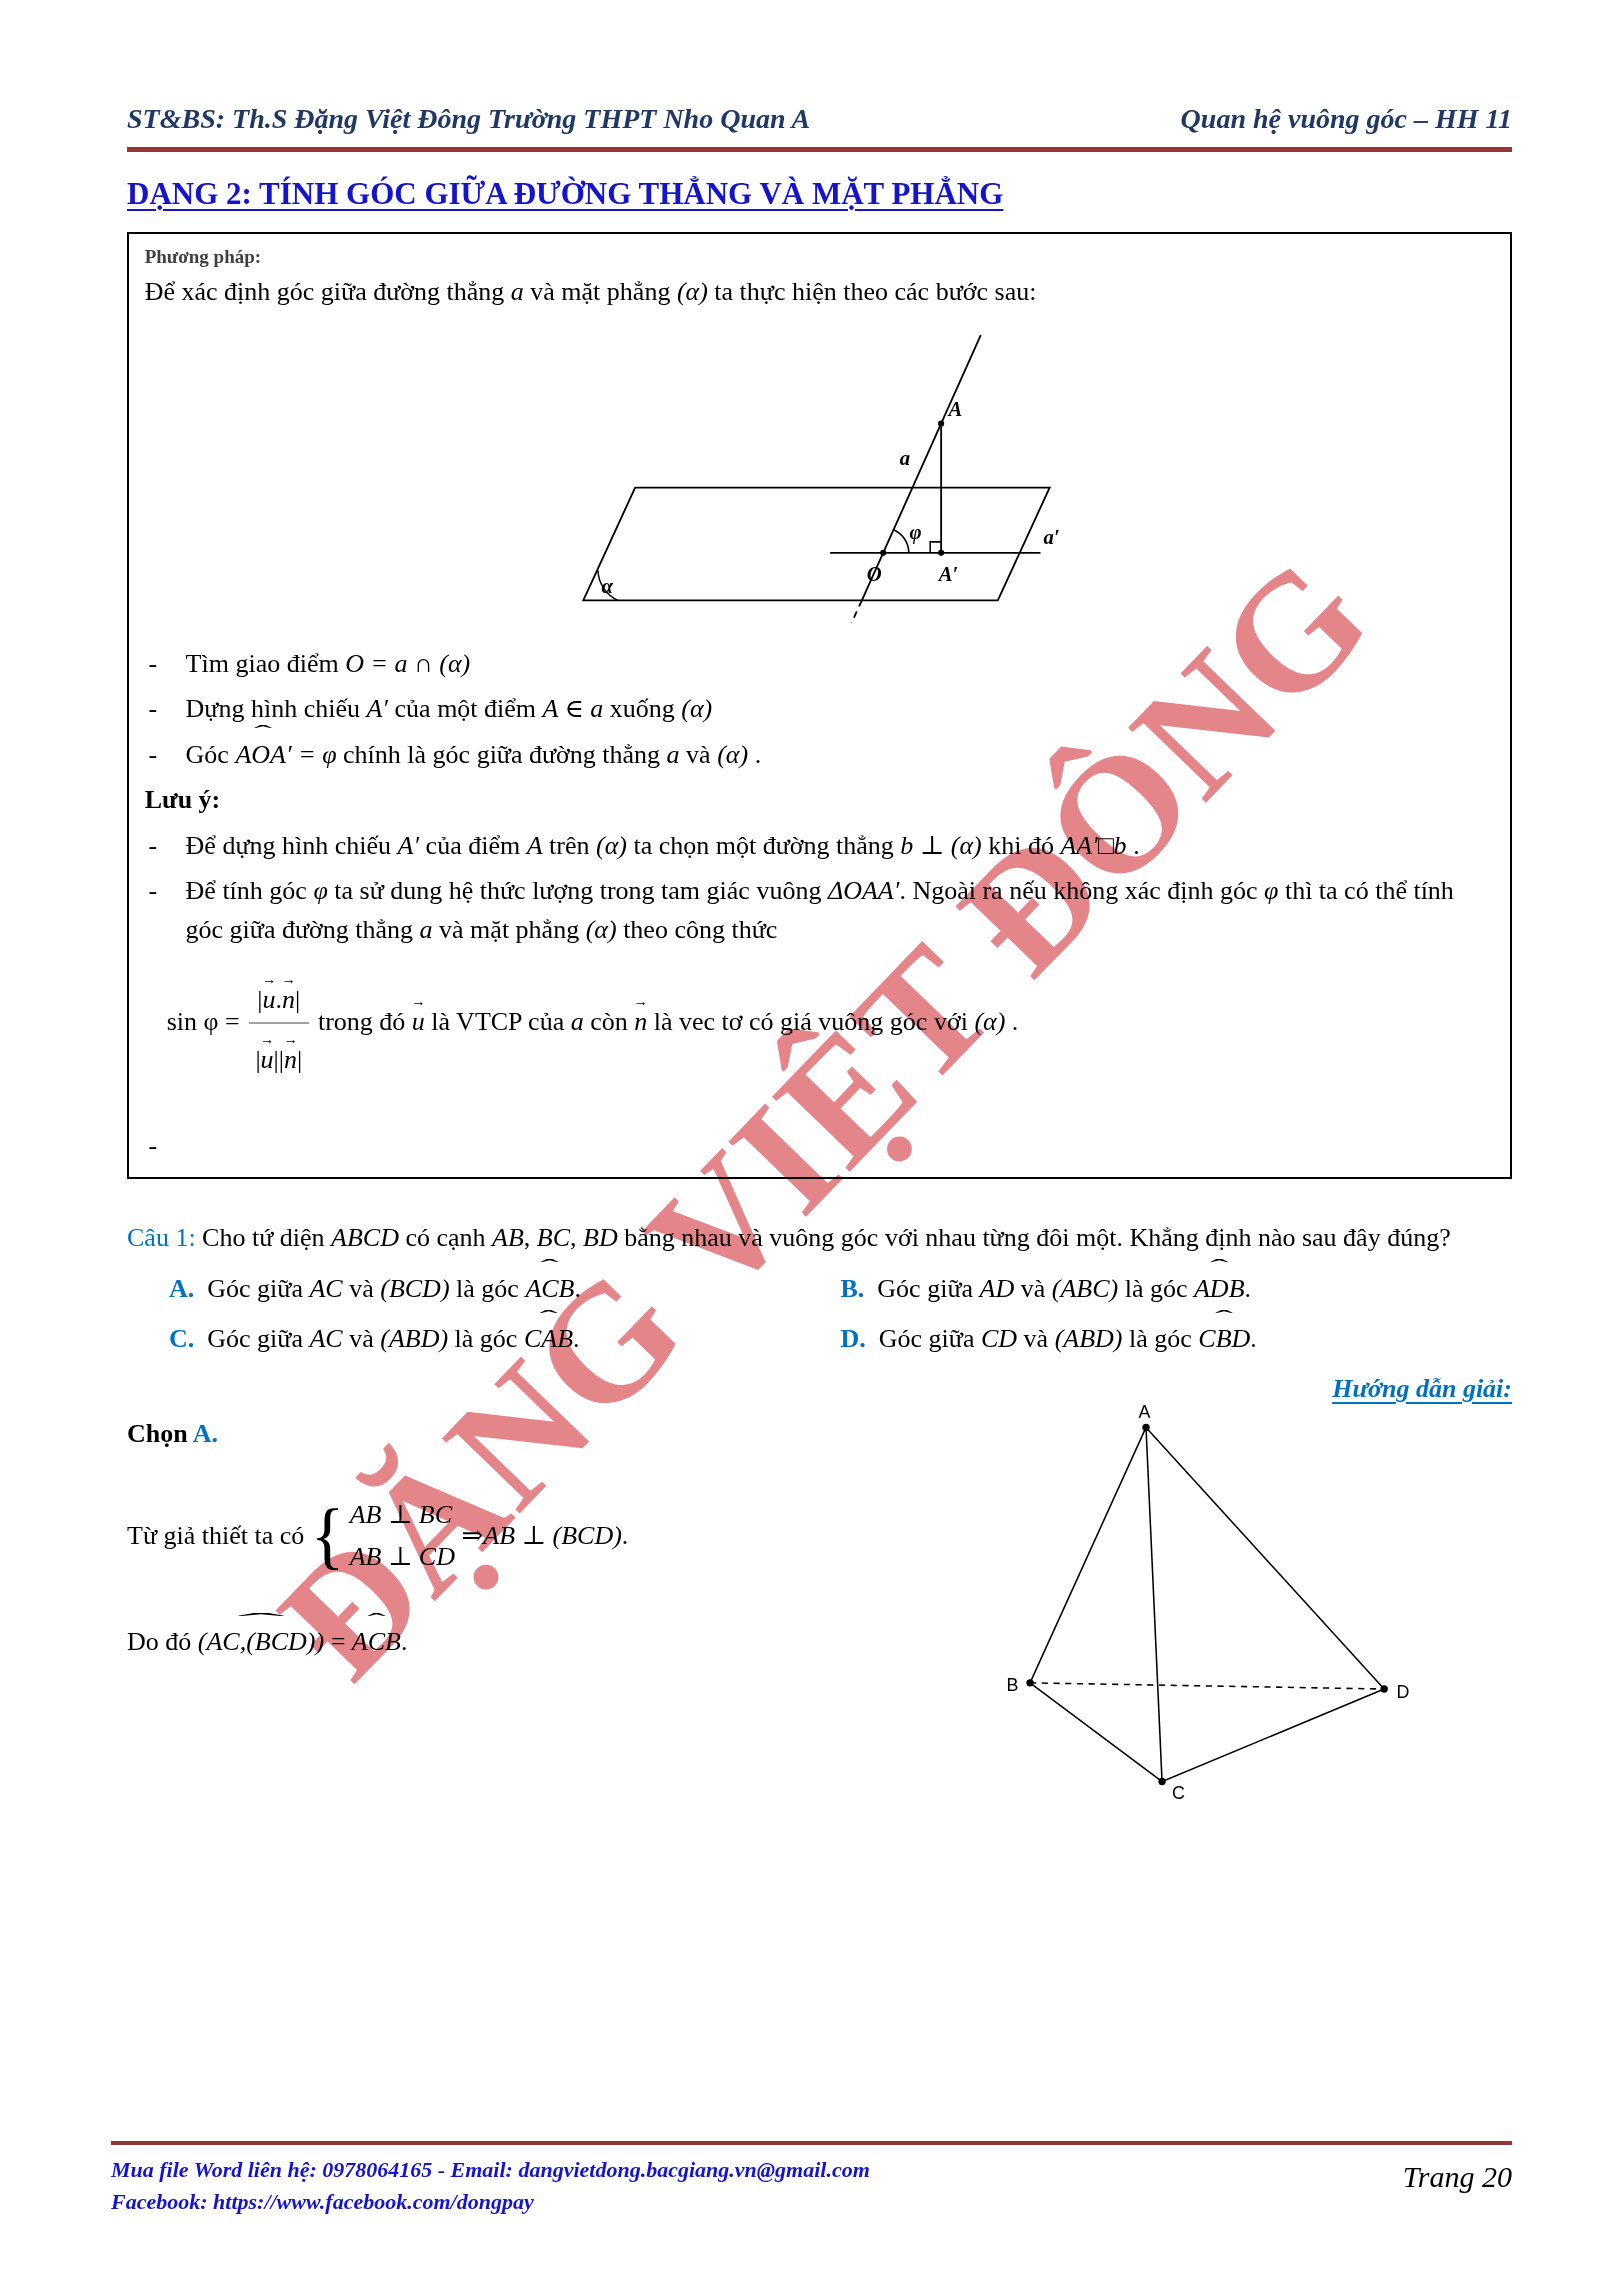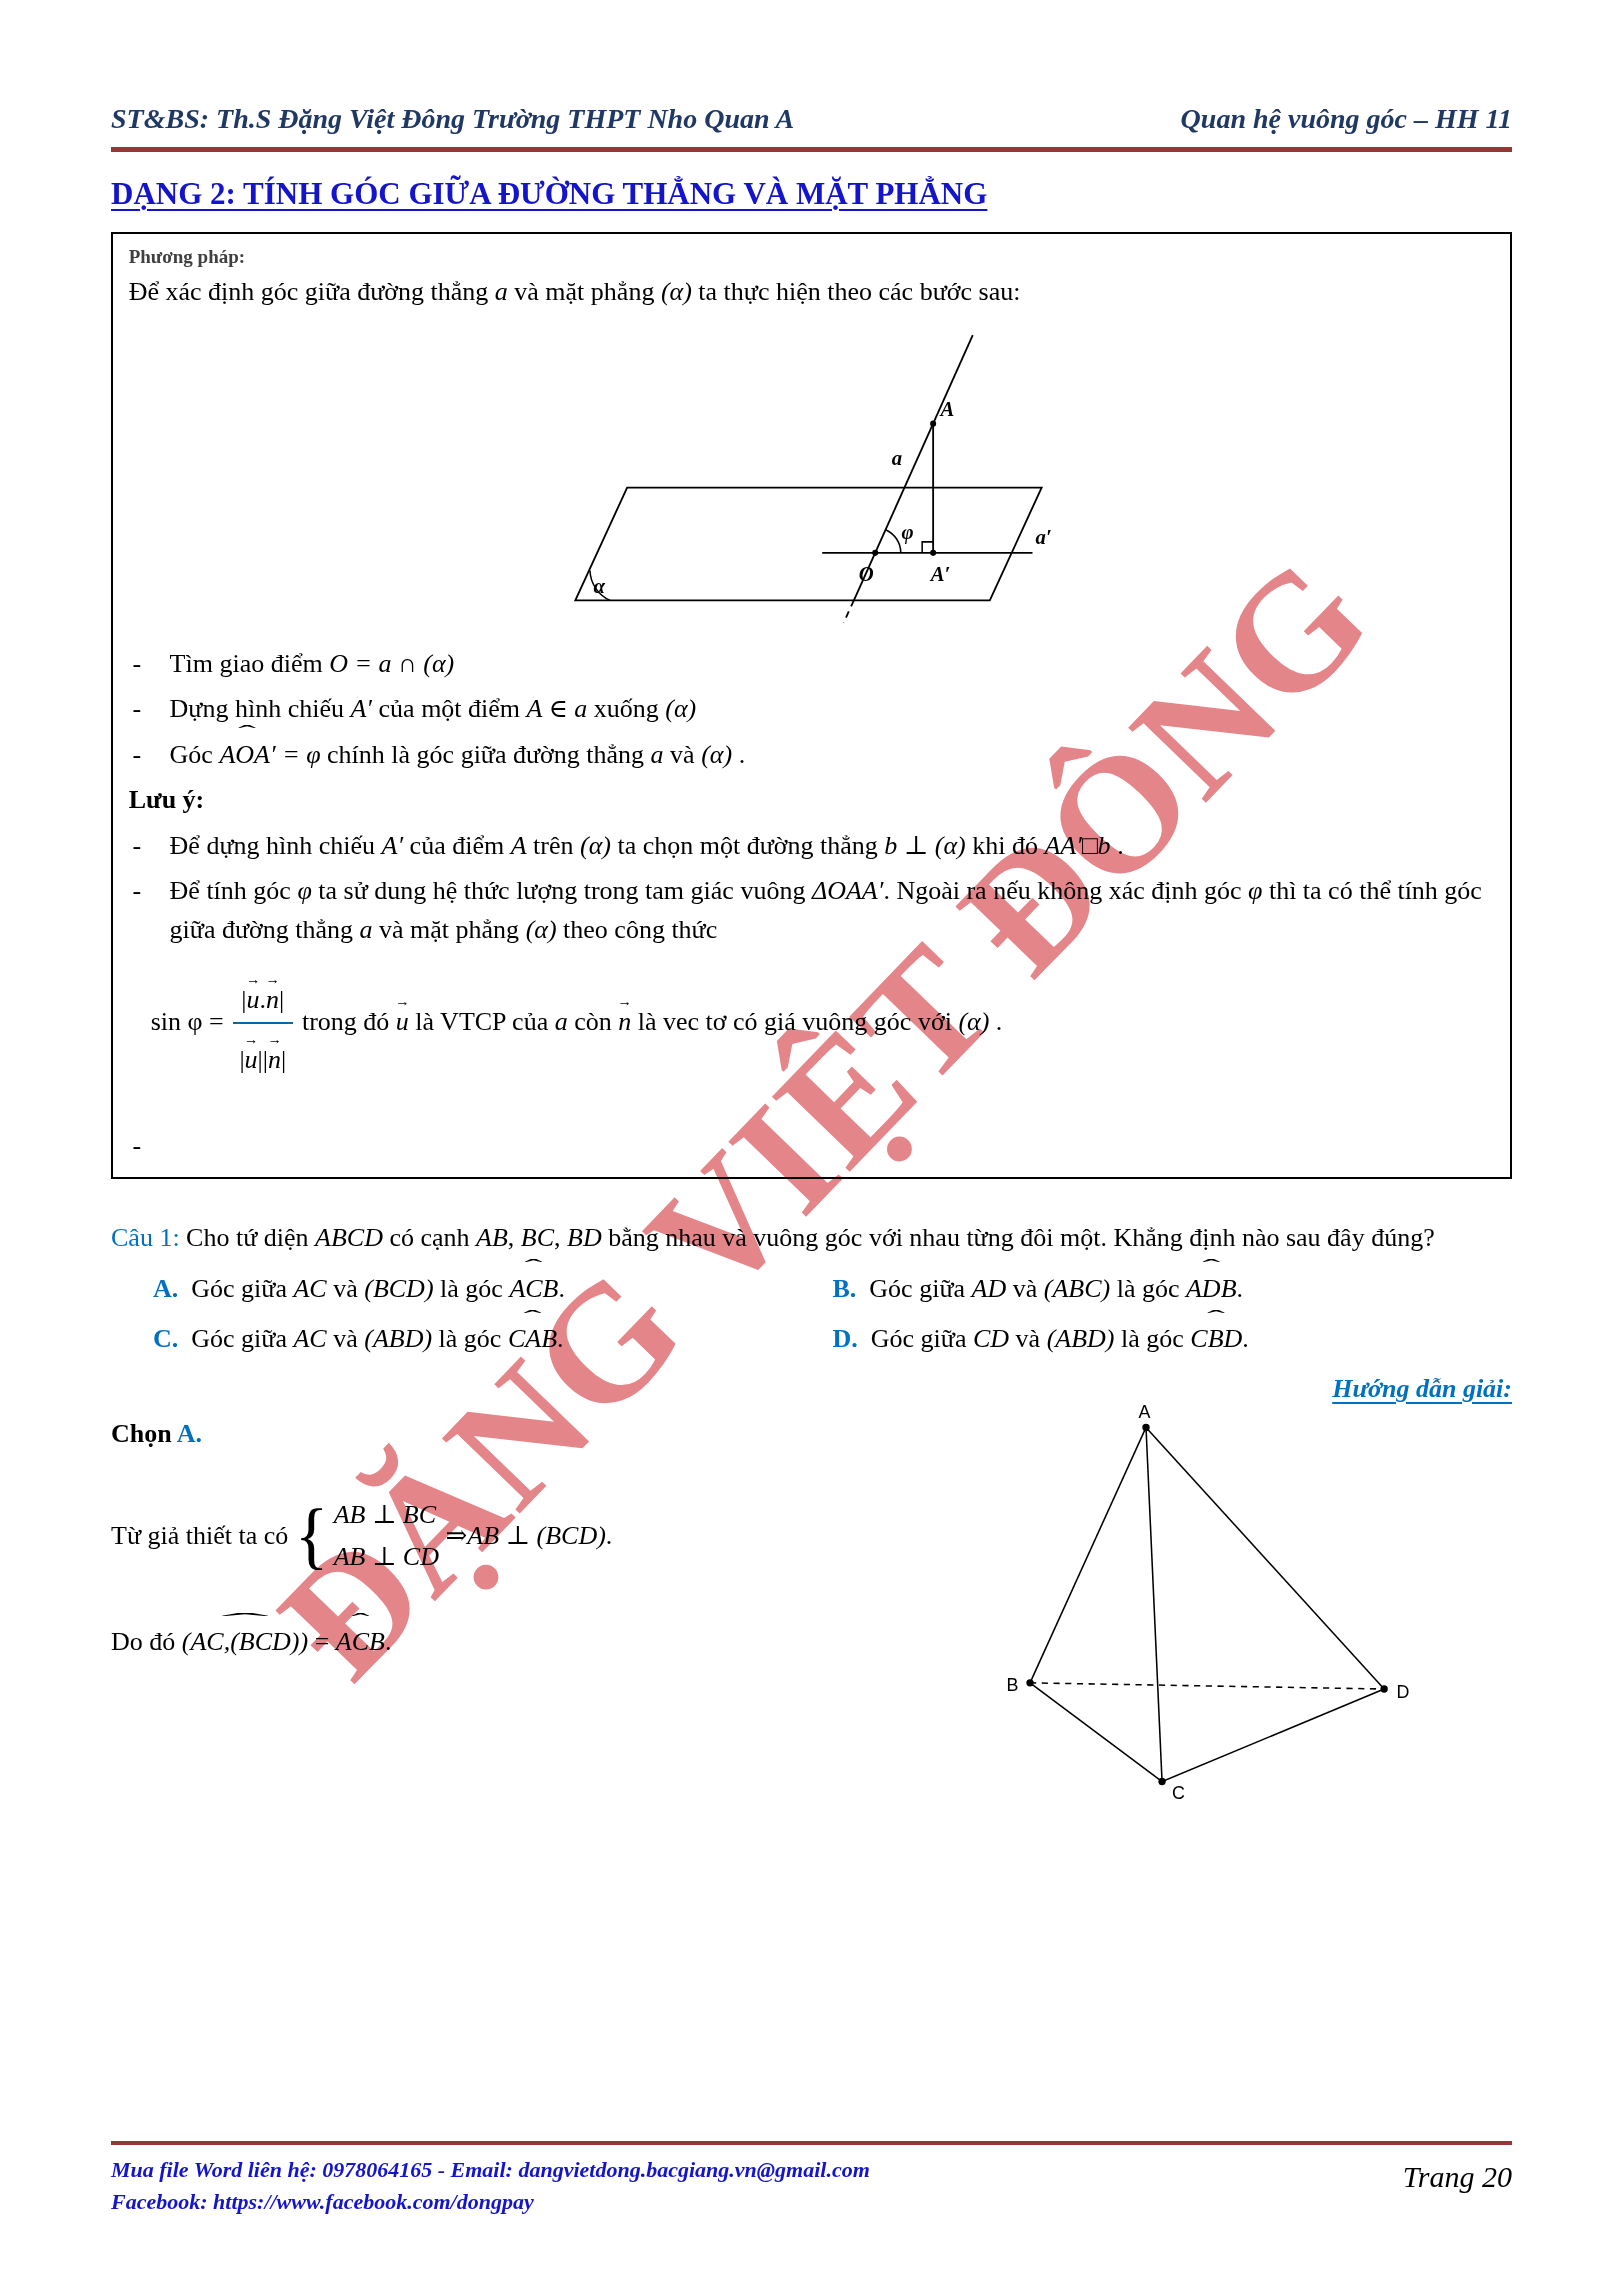--- a/index.html
+++ b/index.html
@@ -1,41 +1,41 @@
 <!DOCTYPE html>
 <html style="font-size:10.5px"><head>
 <meta charset="utf-8">
 <style>
   html,body{margin:0;padding:0;background:#888;}
   .page{position:relative;width:1623px;height:2295px;background:#ffffff;overflow:hidden;
         font-family:"Liberation Serif","DejaVu Serif",serif;font-size:26px;color:#000;line-height:1.5;}
   .watermark{position:absolute;left:39px;top:995px;width:1570px;text-align:center;
              transform:rotate(-46deg);transform-origin:center;white-space:nowrap;
              font-size:165px;font-weight:bold;color:rgba(206,32,42,0.55);z-index:0;letter-spacing:1.3px;}
-  .content{position:relative;z-index:1;padding:98px 111px 0 111px;}
+  .content{position:relative;z-index:1;padding:98px 111px 0 111px;margin-left:16px;}
 
   
   .hdr{display:flex;justify-content:space-between;font-weight:bold;font-style:italic;
        color:#1F3864;font-size:28px;}
   .hdr-rule{height:5.2px;background:#953735;margin-top:6.5px;}
 
   .title{margin-top:19.6px;font-size:31px;font-weight:bold;color:#1414CC;
          text-decoration:underline;text-underline-offset:5.2px;text-decoration-thickness:2px;}
 
   
   .mbox{margin-top:14.4px;border:2px solid #000;padding:9.2px 18.3px 11.8px 15.7px;}
   .mhead{color:#404040;font-weight:bold;font-size:19px;}
   .m{font-style:italic;}
   .fig1-wrap{text-align:center;margin:9.2px 0 6.5px 0;}
   .brow{display:flex;margin:6.5px 0 6.5px 3.9px;}
   .brow .dash{width:37px;flex:0 0 37px;}
   .note-head{font-weight:bold;margin:5.2px 0 1.3px 0;}
   .formula-row{display:flex;align-items:center;margin:14.4px 0 0 22px;flex-wrap:wrap;}
   .frac{display:inline-block;text-align:center;vertical-align:middle;margin:0 9.2px;}
-  .frac .num{display:block;border-bottom:2px solid #0369a1;padding:17px 6.5px 2.6px 6.5px;}
+  .frac .num{display:block;border-bottom:2px solid #a3a3a3;padding:17px 6.5px 2.6px 6.5px;}
   .frac .den{display:block;padding:15.7px 6.5px 1.3px 6.5px;}
   .vec{position:relative;display:inline-block;font-style:italic;}
   .vec::after{content:"\2192";position:absolute;left:50%;transform:translateX(-50%);
               top:-0.78em;font-size:0.55em;font-style:normal;}
   .hat{position:relative;display:inline-block;}
   .hat::after{content:"\02C6";position:absolute;left:0;right:0;top:-0.55em;text-align:center;
               transform:scaleX(2.6);font-style:normal;font-size:0.8em;line-height:1;}
   .hat-wide::after{transform:scaleX(7);}
   .trail-dash{margin:46px 0 0 3.9px;}
 

